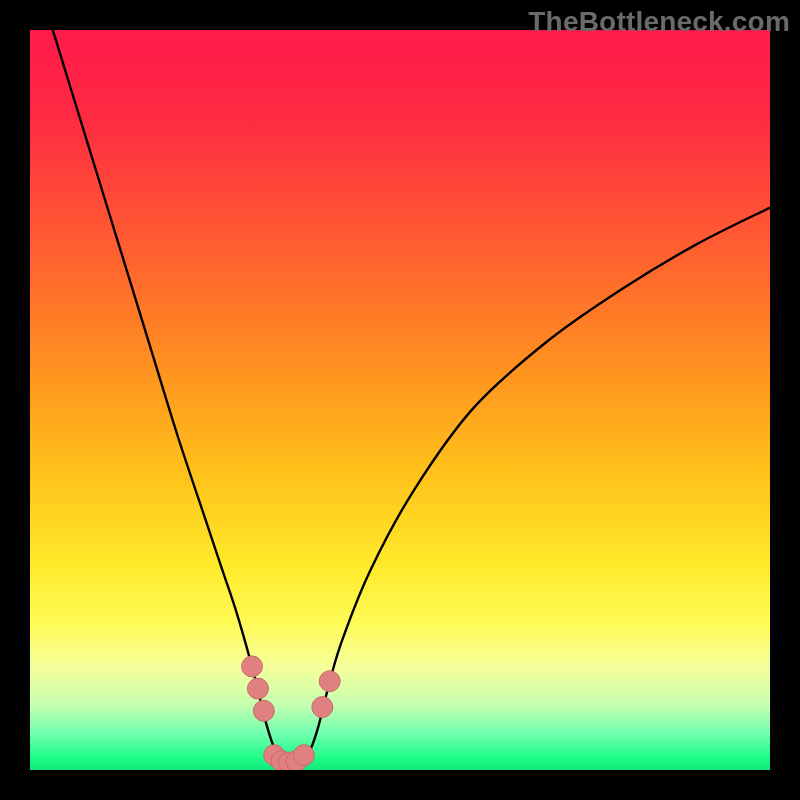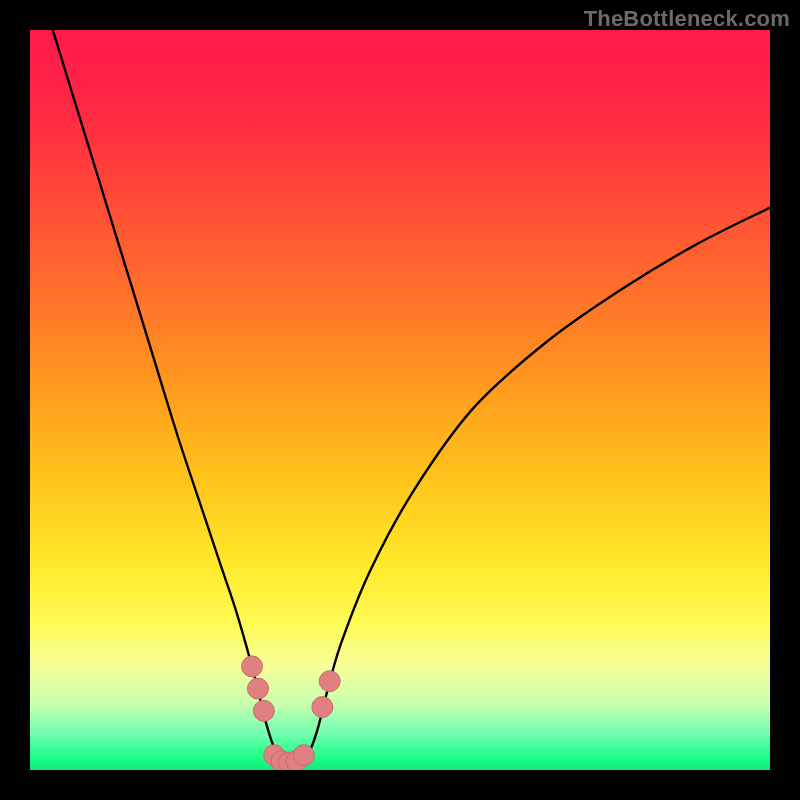--- a/index.html
+++ b/index.html
@@ -28,21 +28,21 @@
     overflow: hidden;
   }
   .gradient {
     position: absolute;
     left: 0; top: 0; right: 0; bottom: 0;
   }
   .watermark {
     position: absolute;
     top: 6px;
     right: 10px;
-    font-size: 22px;
+    font-size: 28px;
     font-weight: 600;
     color: #6a6a6a;
     letter-spacing: 0.2px;
     user-select: none;
   }
   svg {
     position: absolute;
     left: 0; top: 0;
   }
 </style>

